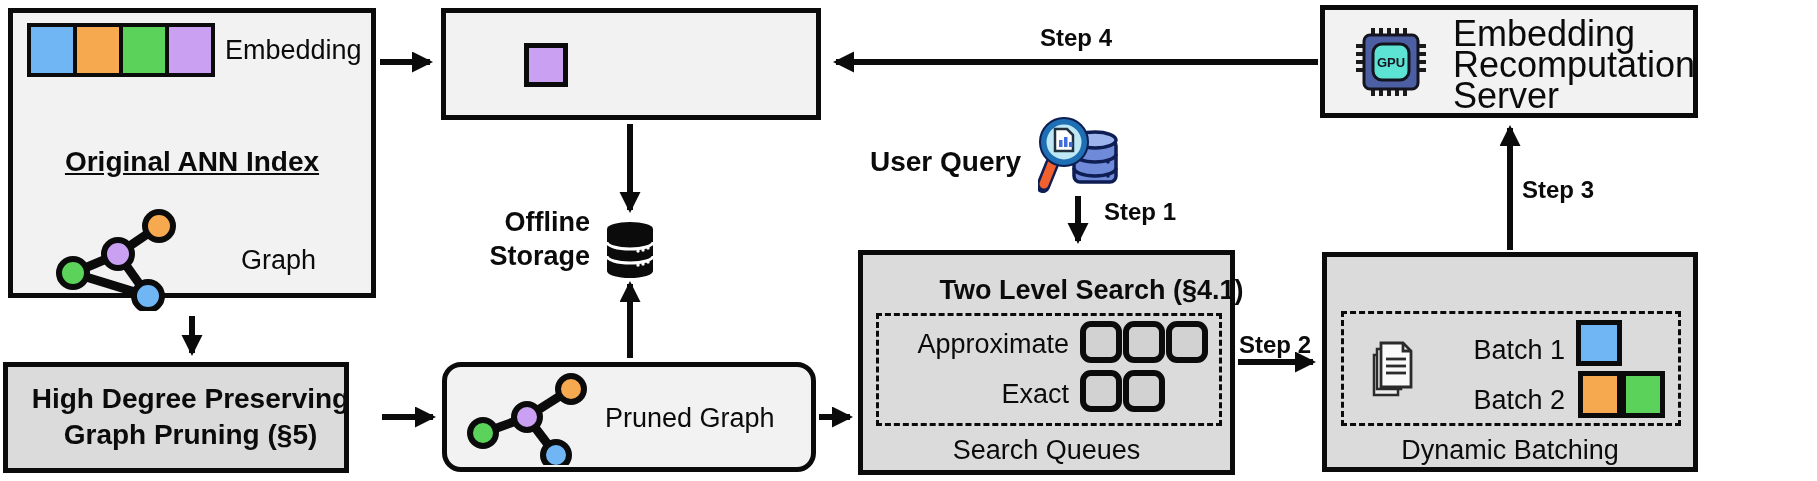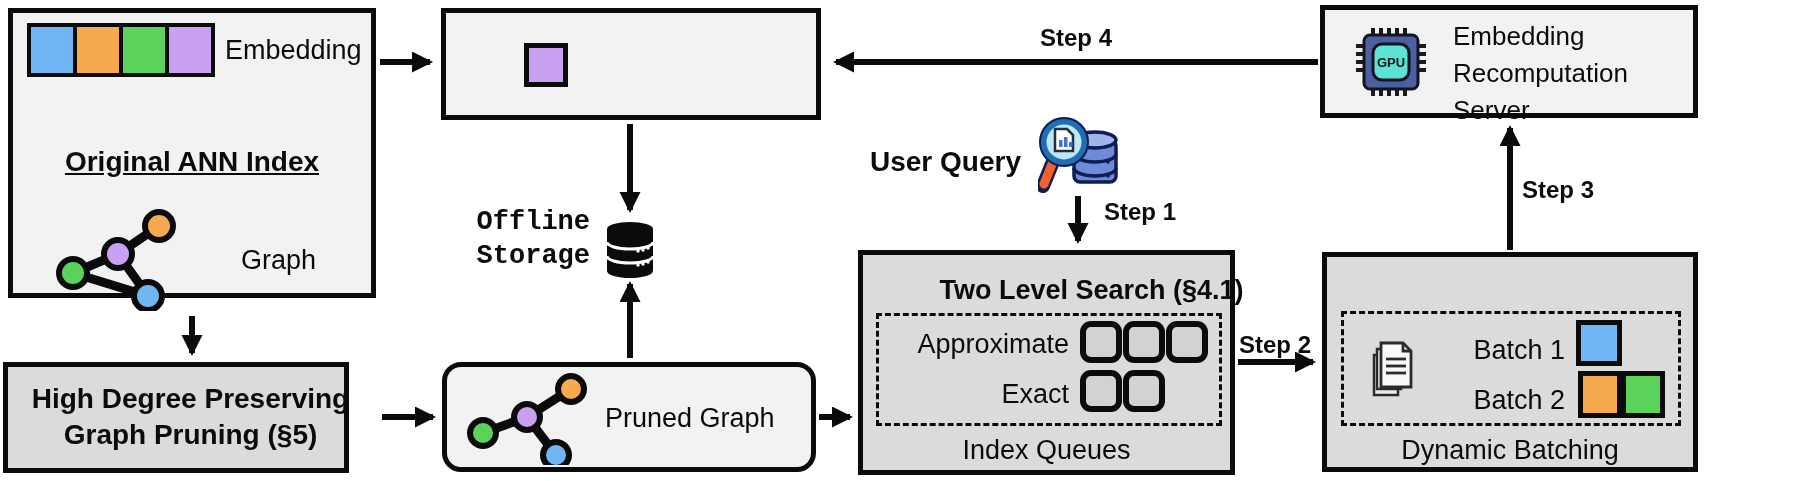--- a/index.html
+++ b/index.html
@@ -76,21 +76,21 @@
         <circle cx="97" cy="90" r="14" fill="#70b5f4"></circle>
       </g>
     </svg>
     <div class="abs t" style="left:228px;top:232px;font-size:27px;">Graph</div>
   </div>
 
   <div class="box light" style="left:441px;top:8px;width:380px;height:112px;">
     <div class="abs sq" style="left: 78px; top: 30px; width: 44px; height: 44px; background: rgb(201, 160, 242);"></div>
   </div>
 
-  <div class="abs t bold right" style="left:458px;top:205px;width:132px;font-size:27px;line-height:34px;font-family:Liberation Mono, monospace;">Offline Storage</div>
+  <div class="abs t bold right" style="left:458px;top:205px;width:132px;font-size:27px;line-height:34px;">Offline Storage</div>
   <svg class="abs" style="left:604px;top:221px;" width="52" height="58" viewBox="0 0 52 58">
     <ellipse cx="26" cy="8" rx="23" ry="7" fill="#0b0b0b"></ellipse>
     <rect x="3" y="8" width="46" height="42" fill="#0b0b0b"></rect>
     <ellipse cx="26" cy="50" rx="23" ry="7" fill="#0b0b0b"></ellipse>
     <path d="M3,21 a23,7 0 0 0 46,0" fill="none" stroke="#ffffff" stroke-width="3"></path>
     <path d="M3,35 a23,7 0 0 0 46,0" fill="none" stroke="#ffffff" stroke-width="3"></path>
     <g fill="#ffffff">
       <circle cx="34" cy="30" r="1.7"></circle>
         <circle cx="39" cy="29" r="1.7"></circle>
         <circle cx="44" cy="27" r="1.7"></circle>
@@ -136,21 +136,21 @@
     <div class="abs slot-row" style="left:217px;top:66px;">
         <div class="slot"></div>
         <div class="slot"></div>
         <div class="slot"></div>
       </div>
     <div class="abs t right" style="left:20px;top:124px;width:186px;font-size:27px;">Exact</div>
     <div class="abs slot-row" style="left:217px;top:115px;">
         <div class="slot"></div>
         <div class="slot"></div>
       </div>
-    <div class="abs t center" style="left:0;top:180px;width:367px;font-size:27px;">Index Queues</div>
+    <div class="abs t center" style="left:0;top:180px;width:367px;font-size:27px;">Search Queues</div>
   </div>
 
   <div class="box dark" style="left:1322px;top:252px;width:376px;height:220px;">
     <div class="dashed" style="left:14px;top:54px;width:340px;height:115px;"></div>
     <svg class="abs" style="left:44px;top:82px;" width="52" height="60" viewBox="0 0 52 60">
       <path d="M6,12 h24 v40 h-24 z" fill="#ededed" stroke="#2b2b2b" stroke-width="2.5" transform="translate(-3,4)"></path>
       <path d="M6,8 h24 v40 h-24 z" fill="#f4f4f4" stroke="#2b2b2b" stroke-width="2.5" transform="translate(0,2)"></path>
       <path d="M10,4 h22 l8,8 v36 h-30 z" fill="#fafafa" stroke="#2b2b2b" stroke-width="2.8"></path>
       <path d="M32,4 v8 h8" fill="none" stroke="#2b2b2b" stroke-width="2.8"></path>
       <line x1="15" y1="20" x2="35" y2="20" stroke="#2b2b2b" stroke-width="2.8"></line>
@@ -184,21 +184,21 @@
           <rect x="1" y="40" width="9" height="4"></rect>
         <rect x="62" y="16" width="9" height="4"></rect>
           <rect x="62" y="24" width="9" height="4"></rect>
           <rect x="62" y="32" width="9" height="4"></rect>
           <rect x="62" y="40" width="9" height="4"></rect>
       </g>
       <rect x="9" y="7" width="54" height="54" rx="6" fill="#4d5fa3" stroke="#14141e" stroke-width="3"></rect>
       <rect x="18" y="16" width="36" height="36" rx="9" fill="#5ce3d4" stroke="#14141e" stroke-width="3"></rect>
       <text x="36" y="39" text-anchor="middle" font-size="13" font-weight="bold" fill="#14141e" font-family="Liberation Sans, sans-serif">GPU</text>
     </svg>
-    <div class="abs t" style="left:128px;top:8px;width:230px;font-size:26px;line-height:37px;">Embedding Recomputation Server</div>
+    <div class="abs t" style="left:128px;top:8px;width:230px;font-size:36px;line-height:31px;">Embedding Recomputation Server</div>
   </div>
 
   <div class="box dark" style="left:3px;top:362px;width:346px;height:111px;">
     <div class="abs t bold center" style="left:14px;top:14px;width:337px;font-size:28px;line-height:36px;">High Degree Preserving Graph Pruning (§5)</div>
   </div>
 
   <div class="box light" style="left:442px;top:362px;width:374px;height:110px;border-radius:19px;">
     <svg class="abs" style="left:16px;top:4px;" width="150" height="94" viewBox="0 0 150 94">
       <g stroke="#0b0b0b" stroke-width="9">
         <line x1="20" y1="62" x2="64" y2="46"></line>

